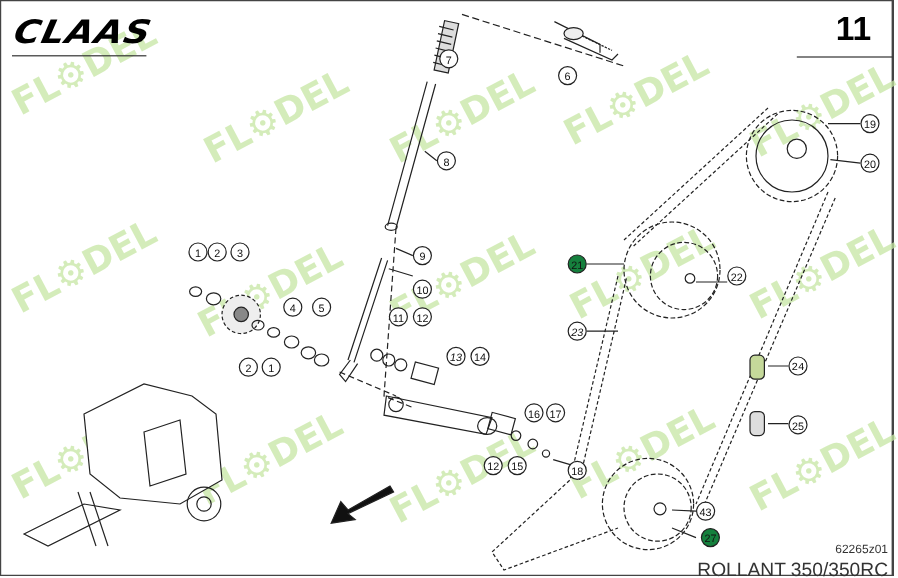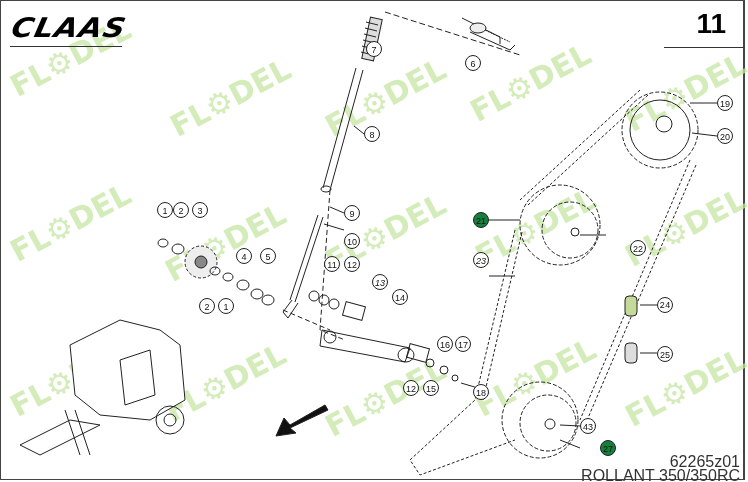--- a/index.html
+++ b/index.html
@@ -2,21 +2,21 @@
 <html><head>
 <meta charset="utf-8">
 <style>
   html, body { margin:0; padding:0; background:#fff; }
   body { width:748px; height:482px; position:relative; overflow:hidden; font-family:"Liberation Sans", sans-serif; }
   .frame { position:absolute; left:0; top:0; width:745px; height:480px; border-right:2px solid #444; border-left:1px solid #444; border-bottom:1px solid #444; border-top:1px solid #444; box-sizing:border-box; }
   .brand { position:absolute; left:12px; top:10px; font-family:"DejaVu Sans", sans-serif; font-weight:bold; font-style:italic; font-size:30px; letter-spacing:1px; color:#000; transform:skewX(-12deg) scaleY(0.9); }
   .brand-rule { position:absolute; left:10px; top:46px; width:112px; height:1px; background:#333; }
   .pagenum { position:absolute; right:22px; top:8px; font-weight:bold; font-size:28px; color:#000; }
   .page-rule { position:absolute; left:664px; top:47px; width:80px; height:1px; background:#333; }
-  .footer-code { position:absolute; right:8px; top:453px; font-size:16px; color:#333; }
+  .footer-code { position:absolute; right:8px; top:453px; font-size:10px; color:#333; }
   .footer-model { position:absolute; right:8px; top:467px; font-size:16px; color:#333; }
   svg.diagram { position:absolute; left:0; top:0; }
   .lbl { position:absolute; width:16px; height:16px; border:1px solid #222; border-radius:50%; background:#fff; font-size:9px; line-height:16px; text-align:center; color:#111; box-sizing:border-box; }
   .lbl.hl { background:#15803d; }
   .wm { position:absolute; font-family:"DejaVu Sans", sans-serif; font-weight:bold; font-size:30px; color:#c6e6a3; opacity:0.75; transform:rotate(-28deg); white-space:nowrap; pointer-events:none; }
 </style>
 </head>
 <body>
 
 <div class="frame"></div>
@@ -136,32 +136,32 @@
     <div class="lbl" style="left: 260px; top: 248px;">5</div>
     <div class="lbl" style="left: 199px; top: 298px;">2</div>
     <div class="lbl" style="left: 218px; top: 298px;">1</div>
     <div class="lbl" style="left: 465px; top: 55px;">6</div>
     <div class="lbl" style="left: 366px; top: 41px;">7</div>
     <div class="lbl" style="left: 364px; top: 126px;">8</div>
     <div class="lbl" style="left: 344px; top: 205px;">9</div>
     <div class="lbl" style="left: 344px; top: 233px;">10</div>
     <div class="lbl" style="left: 324px; top: 256px;">11</div>
     <div class="lbl" style="left: 344px; top: 256px;">12</div>
-    <div class="lbl" style="left: 372px; top: 274px; font-style: italic;">13</div>
+    <div class="lbl" style="left: 372px; top: 289px; font-style: italic;">13</div>
     <div class="lbl" style="left: 392px; top: 289px;">14</div>
     <div class="lbl" style="left: 403px; top: 380px;">12</div>
     <div class="lbl" style="left: 423px; top: 380px;">15</div>
     <div class="lbl" style="left: 437px; top: 336px;">16</div>
     <div class="lbl" style="left: 455px; top: 336px;">17</div>
     <div class="lbl" style="left: 473px; top: 336px; margin-top: 48px;">18</div>
     <div class="lbl" style="left: 717px; top: 95px;">19</div>
     <div class="lbl" style="left: 717px; top: 128px;">20</div>
     <div class="lbl hl" style="left: 473px; top: 212px;">21</div>
-    <div class="lbl" style="left: 606px; top: 240px; margin-left: 24px;">22</div>
-    <div class="lbl" style="left: 473px; top: 252px; font-style: italic;">23</div>
+    <div class="lbl" style="left: 606px; top: 222px;">22</div>
+    <div class="lbl" style="left: 473px; top: 268px; font-style: italic;">23</div>
     <div class="lbl" style="left: 657px; top: 297px; font-family: Liberation Mono, monospace;">24</div>
     <div class="lbl" style="left: 657px; top: 346px;">25</div>
     <div class="lbl" style="left: 580px; top: 418px;">43</div>
-    <div class="lbl hl" style="left: 600px; top: 440px;">27</div>
+    <div class="lbl hl" style="left: 584px; top: 440px;">27</div>
   </div>
 
 <div class="footer-code">62265z01</div>
 <div class="footer-model">ROLLANT 350/350RC</div>
 
 </body></html>

